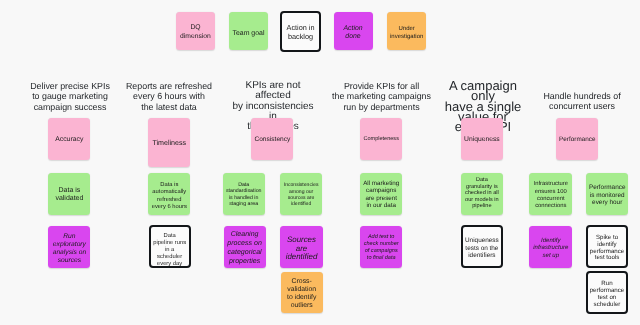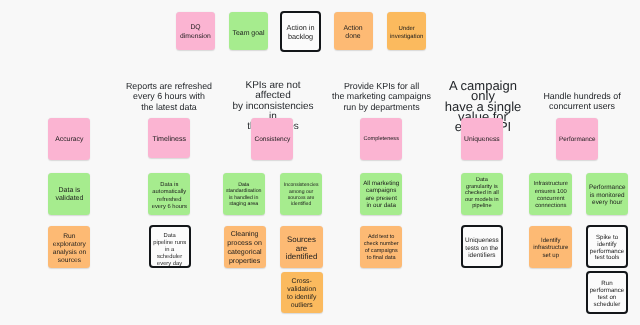--- a/index.html
+++ b/index.html
@@ -31,21 +31,21 @@
     justify-content:center;
     text-align:center;
     border-radius:3.5px;
     color:#1b1b1b;
     box-shadow: 0 0.5px 1.2px rgba(0,0,0,0.13);
   }
   .legend-card > span, .card > span { display:block; width:100%; white-space:pre; }
 
   .k-pink   { background:#fbb4d2; }
   .k-green  { background:#a6ec8e; }
-  .k-blue   { background:#fdba74; }
+  .k-blue   { background:#d946ef;font-style:italic; }
   .k-orange { background:#fbba5e; }
   .k-white  { background:#fbfbfb; border:2px solid #131619; border-radius:4px; box-shadow:none; }
 
   .col-head {
     position:absolute;
     text-align:center;
     color:#25282c;
     white-space:pre-line;
   }
 </style>
@@ -65,38 +65,41 @@
 backlog</span>
     </div>
     <div class="legend-card k-blue" style="left: 333.5px; top: 12.3px; width: 39px; height: 37.6px;">
       <span style="font-size: 6.9px; line-height: 8.6px; transform: translateY(1.8px);">Action
 done</span>
     </div>
     <div class="legend-card k-orange" style="left: 387.3px; top: 12px; width: 38.8px; height: 38.1px;">
       <span style="font-size: 6px; line-height: 7.9px; transform: translateY(3.3px);">Under
 investigation</span>
     </div>
+    <div class="col-head" style="left: 25px; top: 80.6px; width: 90px; font-size: 8.85px; line-height: 10.45px;">Deliver precise KPIs
+to gauge marketing
+campaign success</div>
     <div class="col-head" style="left: 124px; top: 80.6px; width: 90px; font-size: 8.85px; line-height: 10.45px;">Reports are refreshed
 every 6 hours with
 the latest data</div>
     <div class="col-head" style="left: 228px; top: 80.6px; width: 90px; font-size: 10px; line-height: 10.45px;">KPIs are not affected
 by inconsistencies in
 the sources</div>
     <div class="col-head" style="left: 330px; top: 80.6px; width: 103px; font-size: 8.85px; line-height: 10.45px;">Provide KPIs for all
 the marketing campaigns
 run by departments</div>
     <div class="col-head" style="left: 437px; top: 80.6px; width: 92px; font-size: 13px; line-height: 10.45px;">A campaign only
 have a single value for
 every KPI</div>
     <div class="col-head" style="left: 539px; top: 91px; width: 86px; font-size: 8.85px; line-height: 10px;">Handle hundreds of
 concurrent users</div>
     <div class="card k-pink" style="left: 48.2px; top: 117.8px; width: 42.2px; height: 42px;">
       <span style="font-size: 6.85px; line-height: 8.6px; transform: translateY(1.4px);">Accuracy</span>
     </div>
-    <div class="card k-pink" style="left: 148.2px; top: 117.8px; width: 42.2px; height: 40px;">
+    <div class="card k-pink" style="left: 148.2px; top: 117.8px; width: 42.2px; height: 49px;">
       <span style="font-size: 7.1px; line-height: 8.6px; transform: translateY(1.4px);">Timeliness</span>
     </div>
     <div class="card k-pink" style="left: 251.3px; top: 117.8px; width: 42.2px; height: 42px;">
       <span style="font-size: 6.6px; line-height: 8.6px; transform: translateY(1.4px);">Consistency</span>
     </div>
     <div class="card k-pink" style="left: 360.1px; top: 117.8px; width: 42.2px; height: 42px;">
       <span style="font-size: 5.55px; line-height: 7.2px; transform: translateY(1.4px);">Completeness</span>
     </div>
     <div class="card k-pink" style="left: 460.8px; top: 117.8px; width: 42.2px; height: 42px;">
       <span style="font-size: 6.75px; line-height: 8.4px; transform: translateY(1.4px);">Uniqueness</span>

